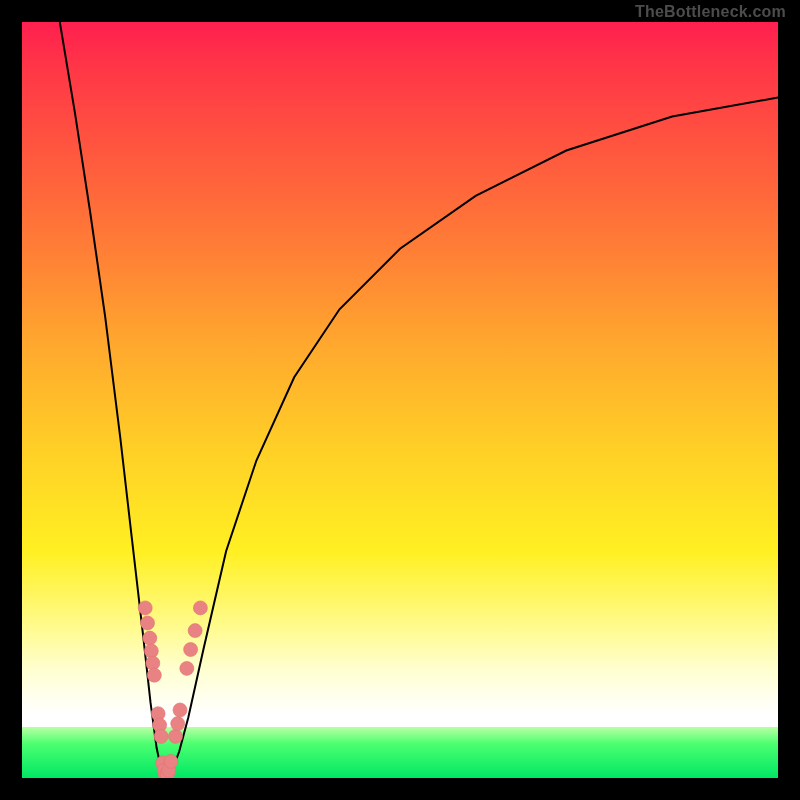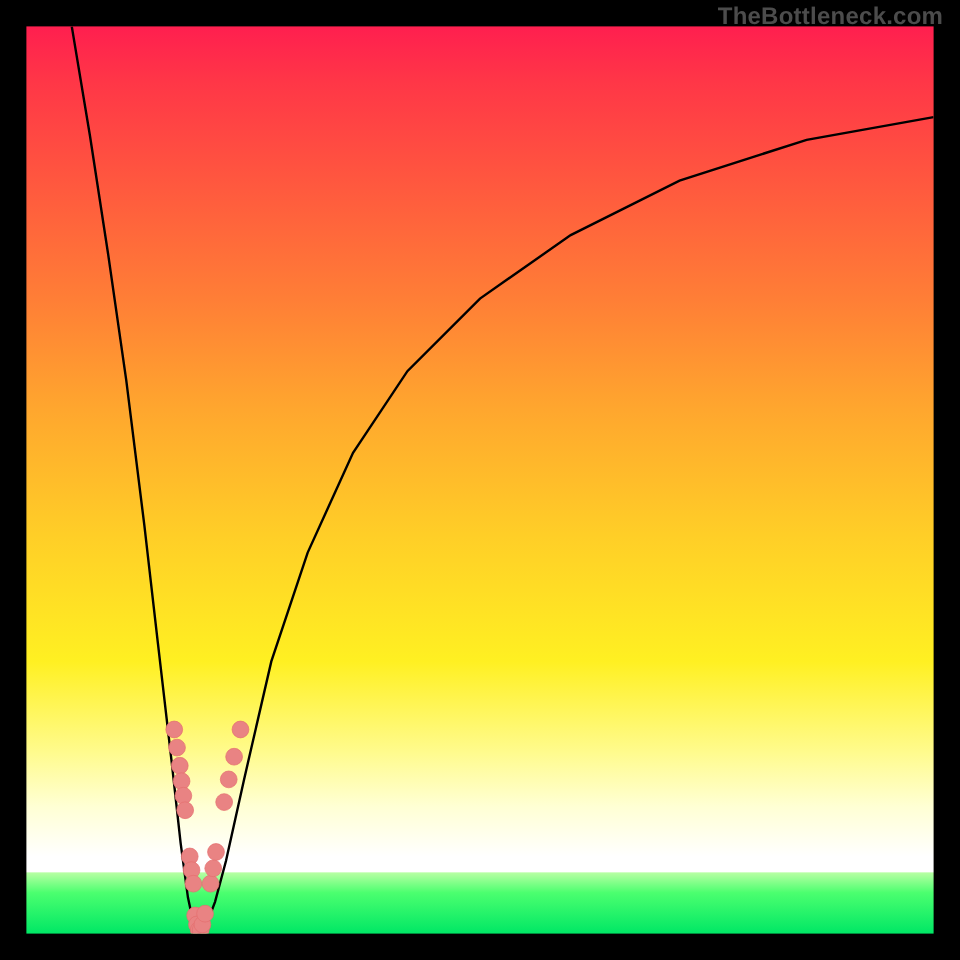--- a/index.html
+++ b/index.html
@@ -42,21 +42,21 @@
       #b7ffa3 93.3%,
       #4bff6f 95.5%,
       #00e765 100%
     );
   }
   .watermark {
     position: absolute;
     top: 3px;
     right: 14px;
     color: #4c4c4c;
-    font-size: 20px;
+    font-size: 16px;
     font-weight: 600;
     letter-spacing: 0.2px;
   }
   svg.curves {
     position: absolute;
     left: 0;
     top: 0;
   }
   .curve {
     fill: none;

